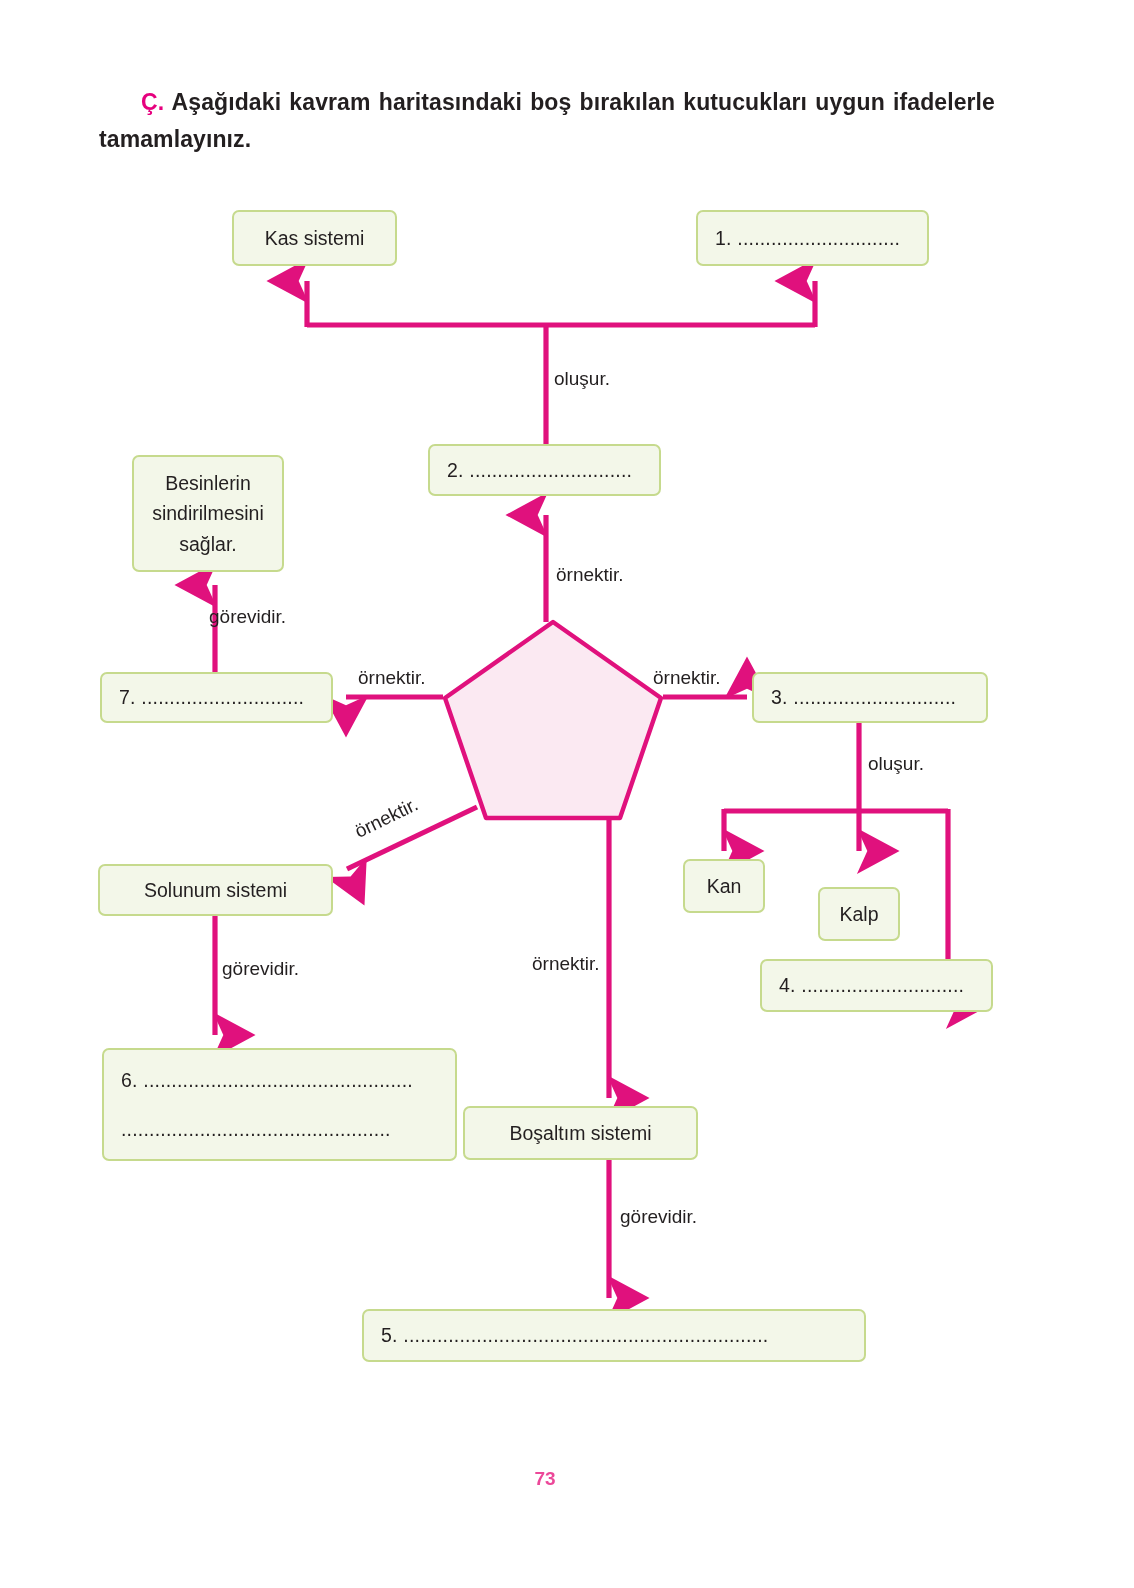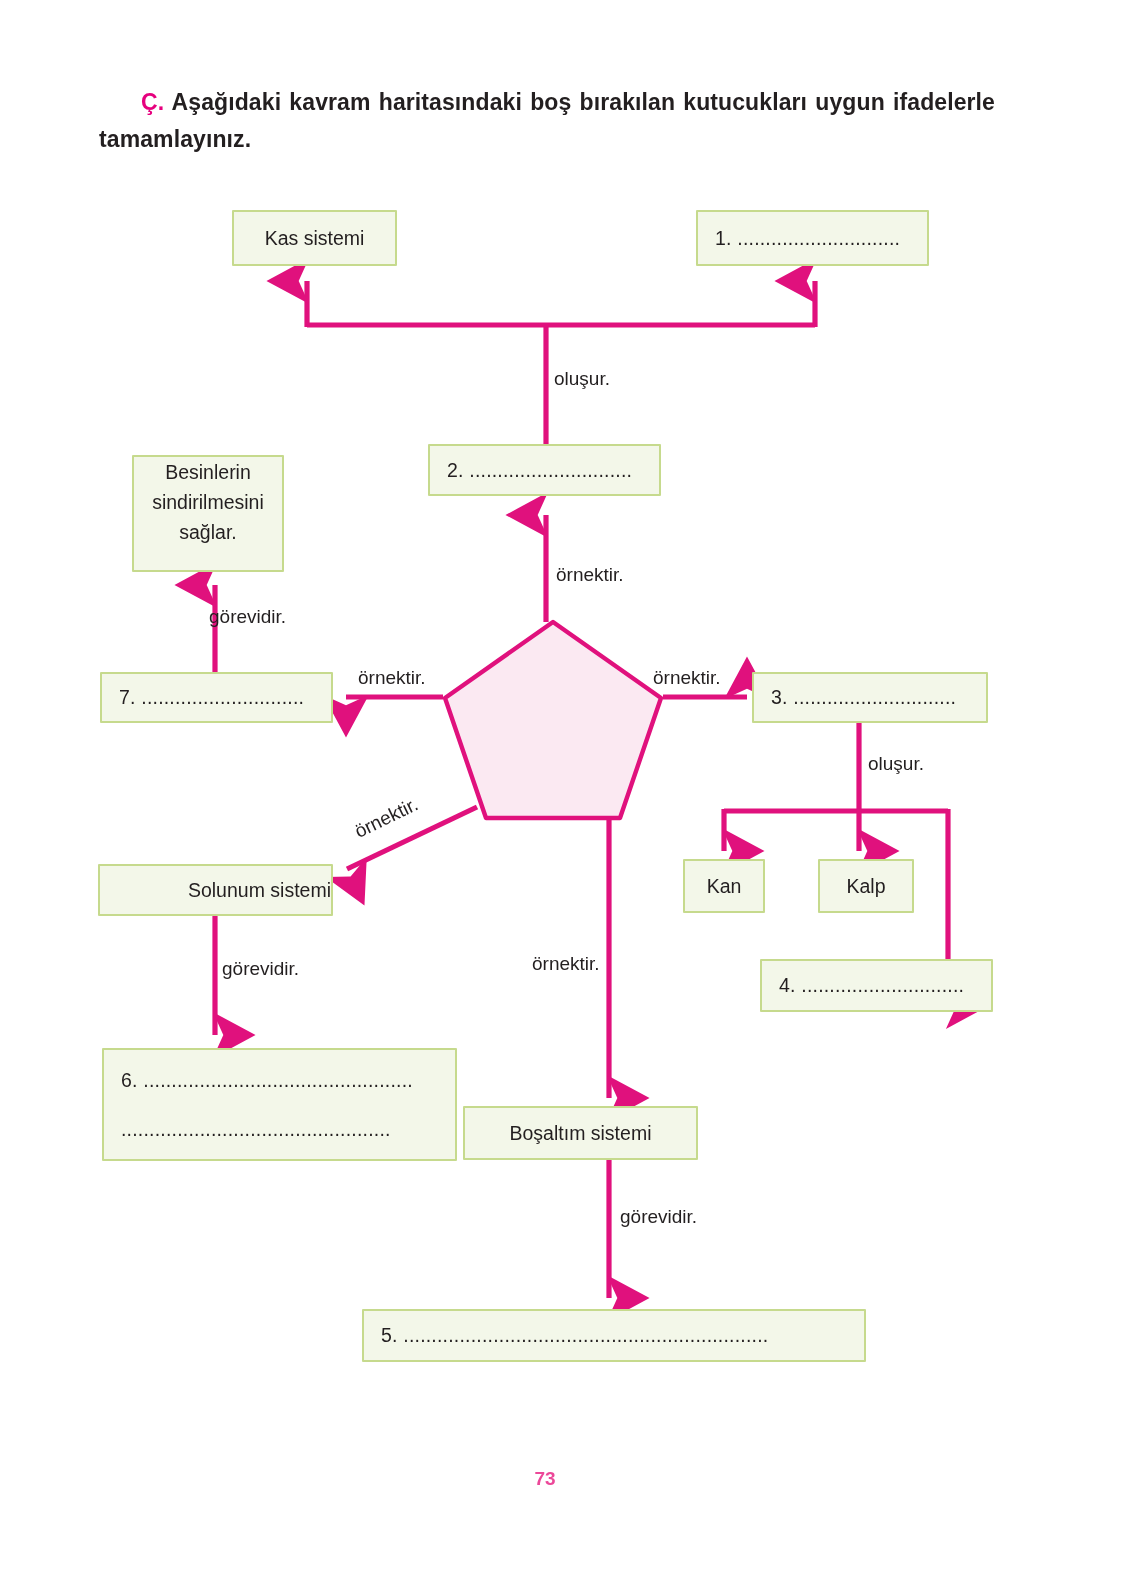--- a/index.html
+++ b/index.html
@@ -44,39 +44,39 @@
     height: 1588px;
     pointer-events: none;
   }
 
   
   .node {
     position: absolute;
     box-sizing: border-box;
     background: #f3f7e9;
     border: 2px solid #c6da8d;
-    border-radius: 1px;
+    border-radius: 7px;
     display: flex;
     align-items: center;
     font-size: 19.5px;
     color: #231f20;
     line-height: 1.55;
   }
   .node.center-text {
     justify-content: center;
     text-align: center;
   }
   .node.blank-text {
     justify-content: flex-start;
     padding-left: 17px;
     letter-spacing: 0.2px;
   }
   .node.stack {
     flex-direction: column;
-    justify-content: flex-start;
+    justify-content: center;
     text-align: center;
   }
   .node.two-line {
     flex-direction: column;
     align-items: flex-start;
     justify-content: center;
     padding-left: 17px;
     padding-right: 14px;
   }
   .node.two-line > span {
@@ -210,29 +210,29 @@
 </div>
 
 <div class="node blank-text" style="left:752px; top:672px; width:236px; height:51px;">
   <span>3. .............................</span>
 </div>
 
 <div class="node center-text" style="left:683px; top:859px; width:82px; height:54px;">
   <span style="width:100%">Kan</span>
 </div>
 
-<div class="node center-text" style="left:818px; top:859px; width:96px; height:54px;">
+<div class="node center-text" style="left:818px; top:887px; width:82px; height:54px;">
   <span style="width:100%">Kalp</span>
 </div>
 
 <div class="node blank-text" style="left:760px; top:959px; width:233px; height:53px;">
   <span>4. .............................</span>
 </div>
 
-<div class="node center-text" style="left:98px; top:864px; width:235px; height:52px;text-align:right;">
+<div class="node center-text" style="left:98px; top:864px; width:235px; height:52px;">
   <span style="width:100%">Solunum sistemi</span>
 </div>
 
 <div class="node two-line" style="left:102px; top:1048px; width:355px; height:113px;">
   <span>6. ................................................</span>
   <span>................................................</span>
 </div>
 
 <div class="node center-text" style="left:463px; top:1106px; width:235px; height:54px;">
   <span style="width:100%">Boşaltım sistemi</span>

